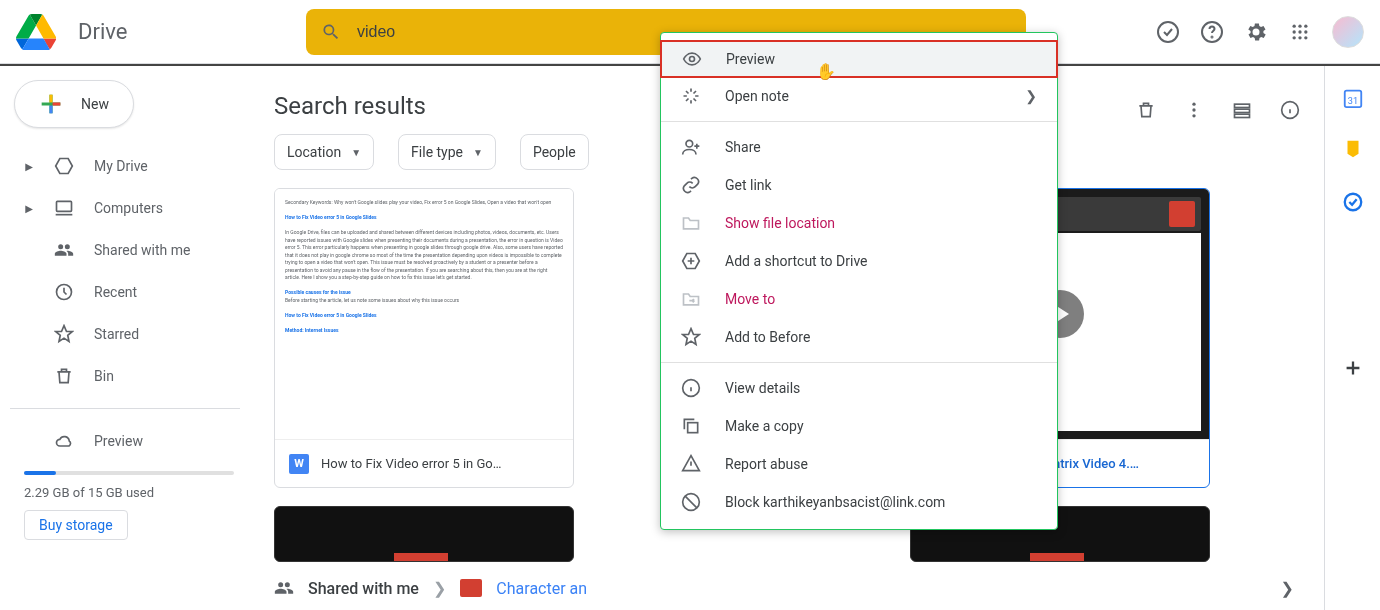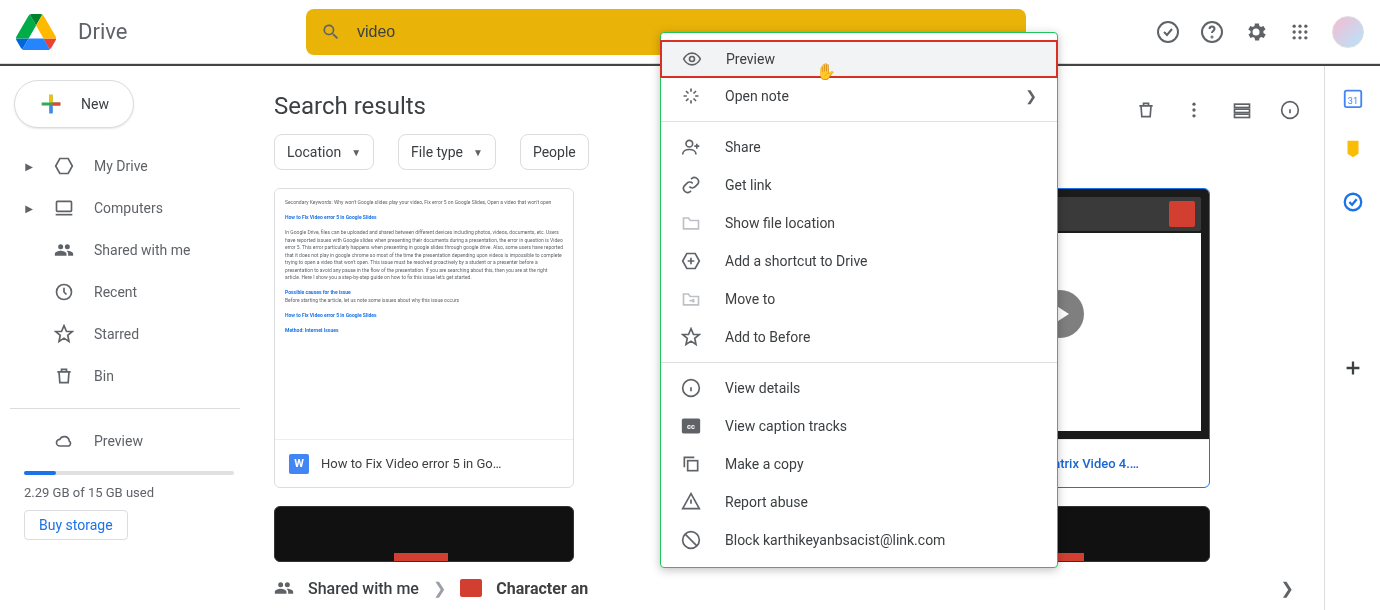--- a/index.html
+++ b/index.html
@@ -40,21 +40,21 @@
 .play::after{content:"";border-left:14px solid #fff;border-top:9px solid transparent;border-bottom:9px solid transparent;margin-left:3px}
 .video-top{position:absolute;top:8px;left:8px;right:8px;height:34px;background:#3a3a3a;border-radius:2px}
 .video-top .redsq{position:absolute;right:6px;top:4px;width:26px;height:26px;background:#d23f31;border-radius:2px}
 .whiteboard{position:absolute;inset:44px 8px 8px 8px;background:#fff}
 .breadcrumb{display:flex;align-items:center;gap:14px;color:#5f6368;font-size:16px;margin-top:16px}
 .breadcrumb .sep{color:#9aa0a6}
 .clap{width:22px;height:18px;background:#d23f31;border-radius:2px;position:relative}
 .context-menu{position:absolute;left:660px;top:32px;width:398px;background:#fff;border-radius:4px;box-shadow:0 2px 10px rgba(0,0,0,.25);z-index:50;padding:8px 0;border:1px solid #22c55e}
 .menu-item{display:flex;align-items:center;height:38px;padding:0 20px;gap:24px;font-size:14px;color:#3c4043;cursor:pointer;position:relative}
 .menu-item.hovered{background:#f1f3f4;border:2px solid #d93025;margin:-1px}
-.menu-item.disabled{color:#404040}
+.menu-item.disabled{color:#be185d}
 .menu-item .right-arrow{margin-left:auto;color:#5f6368}
 .menu-sep{height:1px;background:#e0e0e0;margin:6px 0}
 .menu-icon{width:20px;height:20px;display:flex;align-items:center;justify-content:center;color:#5f6368;flex-shrink:0}
 .menu-item.disabled .menu-icon{color:#bdc1c6}
 .cursor{position:absolute;left:816px;top:62px;z-index:60;font-size:16px;pointer-events:none}
 .sidepanel{width:56px;border-left:1px solid #dadce0;display:flex;flex-direction:column;align-items:center;padding-top:20px;gap:28px}
 .sp-icon{width:24px;height:24px;display:flex;align-items:center;justify-content:center}
 .tiny-text{font-size:5px;color:#5f6368;line-height:1.5;padding:10px}
 svg{display:block}
 .row2{display:flex;gap:18px;width:980px;margin-top:18px}
@@ -272,21 +272,21 @@
         </div>
     </div>
 
     <div class="breadcrumb">
       <svg width="20" height="20" viewBox="0 0 24 24" fill="#5f6368">
           <path d="M16 11a3 3 0 100-6 3 3 0 000 6zM8 11a3 3 0 100-6 3 3 0 000 6zM8 13c-2.3 0-7 1.2-7 3.5V19h14v-2.5C15 14.2 10.3 13 8 13zm8 0c-.3 0-.6 0-1 .1 1.2.8 2 2 2 3.4V19h6v-2.5c0-2.3-4.7-3.5-7-3.5z"></path>
         </svg>
       <span style="font-weight:500;color:#3c4043">Shared with me</span>
       <span class="sep">❯</span>
       <div class="clap"></div>
-      <span style="font-weight:700;color:#404040">Character an</span>
+      <span style="font-weight:400;color:#3b82f6">Character an</span>
       <span style="margin-left:auto;margin-right:30px;color:#5f6368">❯</span>
     </div>
   </div>
 
   <div class="sidepanel">
     <div class="sp-icon">
         <svg width="22" height="22" viewBox="0 0 24 24">
           <rect x="3" y="4" width="18" height="18" rx="2" fill="#fff" stroke="#4285f4" stroke-width="2"></rect>
           <text x="12" y="18" font-size="10" text-anchor="middle" fill="#4285f4">31</text>
         </svg>
@@ -387,29 +387,20 @@
     <span class="menu-icon">
         <svg width="20" height="20" viewBox="0 0 24 24" fill="none" stroke="#5f6368" stroke-width="2">
           <circle cx="12" cy="12" r="10"></circle>
           <path d="M12 8v.01M12 11v5"></path>
         </svg>
       </span>
     <span>View details</span>
   </div>
   <div class="menu-item">
     <span class="menu-icon">
-        <svg width="20" height="18" viewBox="0 0 24 20">
-          <rect x="1" y="1" width="22" height="18" rx="2" fill="#5f6368"></rect>
-          <text x="12" y="14" font-size="9" text-anchor="middle" fill="#fff" font-weight="bold">cc</text>
-        </svg>
-      </span>
-    <span>View caption tracks</span>
-  </div>
-  <div class="menu-item">
-    <span class="menu-icon">
         <svg width="20" height="20" viewBox="0 0 24 24" fill="none" stroke="#5f6368" stroke-width="2">
           <rect x="8" y="8" width="12" height="12"></rect>
           <path d="M4 16V4h12"></path>
         </svg>
       </span>
     <span>Make a copy</span>
   </div>
   <div class="menu-item">
     <span class="menu-icon">
         <svg width="20" height="20" viewBox="0 0 24 24" fill="none" stroke="#5f6368" stroke-width="2">

